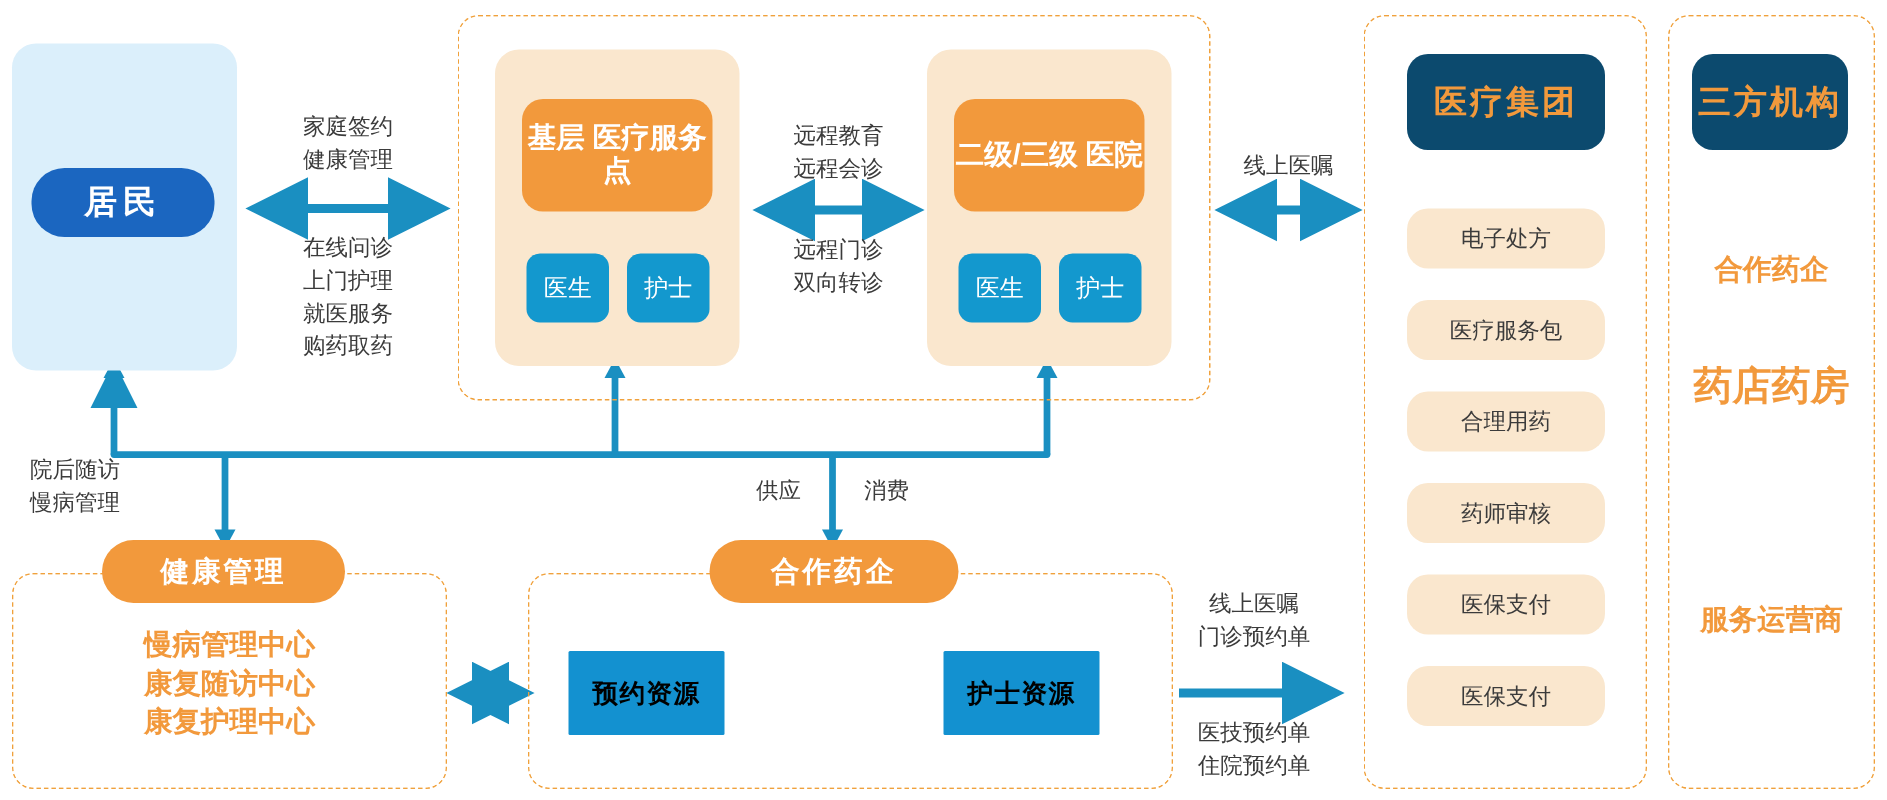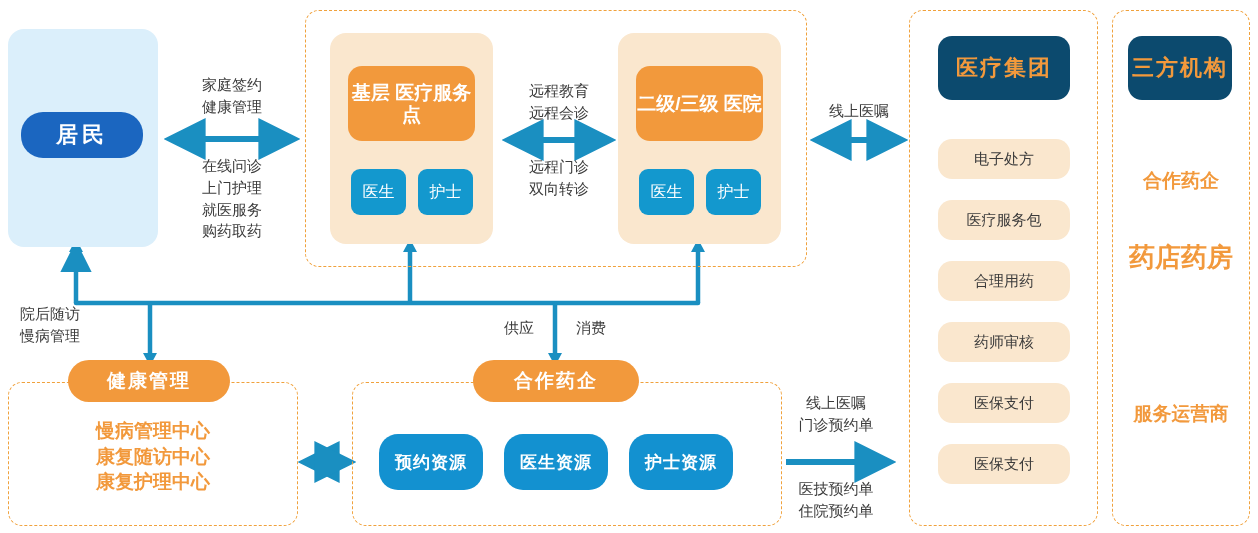--- a/index.html
+++ b/index.html
@@ -27,22 +27,22 @@
   }
   .pill-blue{
     background:#1398CE;
     color:#ffffff;
     border-radius:9px;
     display:flex;align-items:center;justify-content:center;
     font-weight:normal;
   }
   .pill-blue-strong{
     background:#1391D0;
-    color:#ffffff;
-    border-radius:19px;
+    color:#000000;
+    border-radius:1px;
     display:flex;align-items:center;justify-content:center;
     font-weight:bold;
     letter-spacing:1px;
   }
   .pill-orange{
     background:#F2993C;
     color:#ffffff;
     border-radius:14px;
     display:flex;align-items:center;justify-content:center;
     text-align:center;
@@ -208,21 +208,20 @@
   <div class="abs pill-orange-round" style="left:68px;top:360px;width:162px;height:42px;font-size:19px;">健康管理</div>
   <div class="abs orange-text" style="left:8px;top:418px;width:290px;font-size:19px;">
     <div>慢病管理中心</div>
     <div>康复随访中心</div>
     <div>康复护理中心</div>
   </div>
 
   <div class="abs dashed" style="left:352px;top:382px;width:430px;height:144px;"></div>
   <div class="abs pill-orange-round" style="left:473px;top:360px;width:166px;height:42px;font-size:19px;">合作药企</div>
   <div class="abs pill-blue-strong" style="left:379px;top:434px;width:104px;height:56px;font-size:17px;">预约资源</div>
-  <div class="abs pill-blue-strong" style="left:504px;top:434px;width:104px;height:56px;font-size:17px;">医生资源</div>
   <div class="abs pill-blue-strong" style="left:629px;top:434px;width:104px;height:56px;font-size:17px;">护士资源</div>
 
   <div class="abs lbl" style="left:780px;top:392px;width:112px;">线上医嘱
 门诊预约单</div>
   <div class="abs lbl" style="left:780px;top:478px;width:112px;">医技预约单
 住院预约单</div>
 
   <div class="abs dashed" style="left:909px;top:10px;width:189px;height:516px;"></div>
   <div class="abs chip-beige-title" style="left:938px;top:36px;width:132px;height:64px;">医疗集团</div>
 

